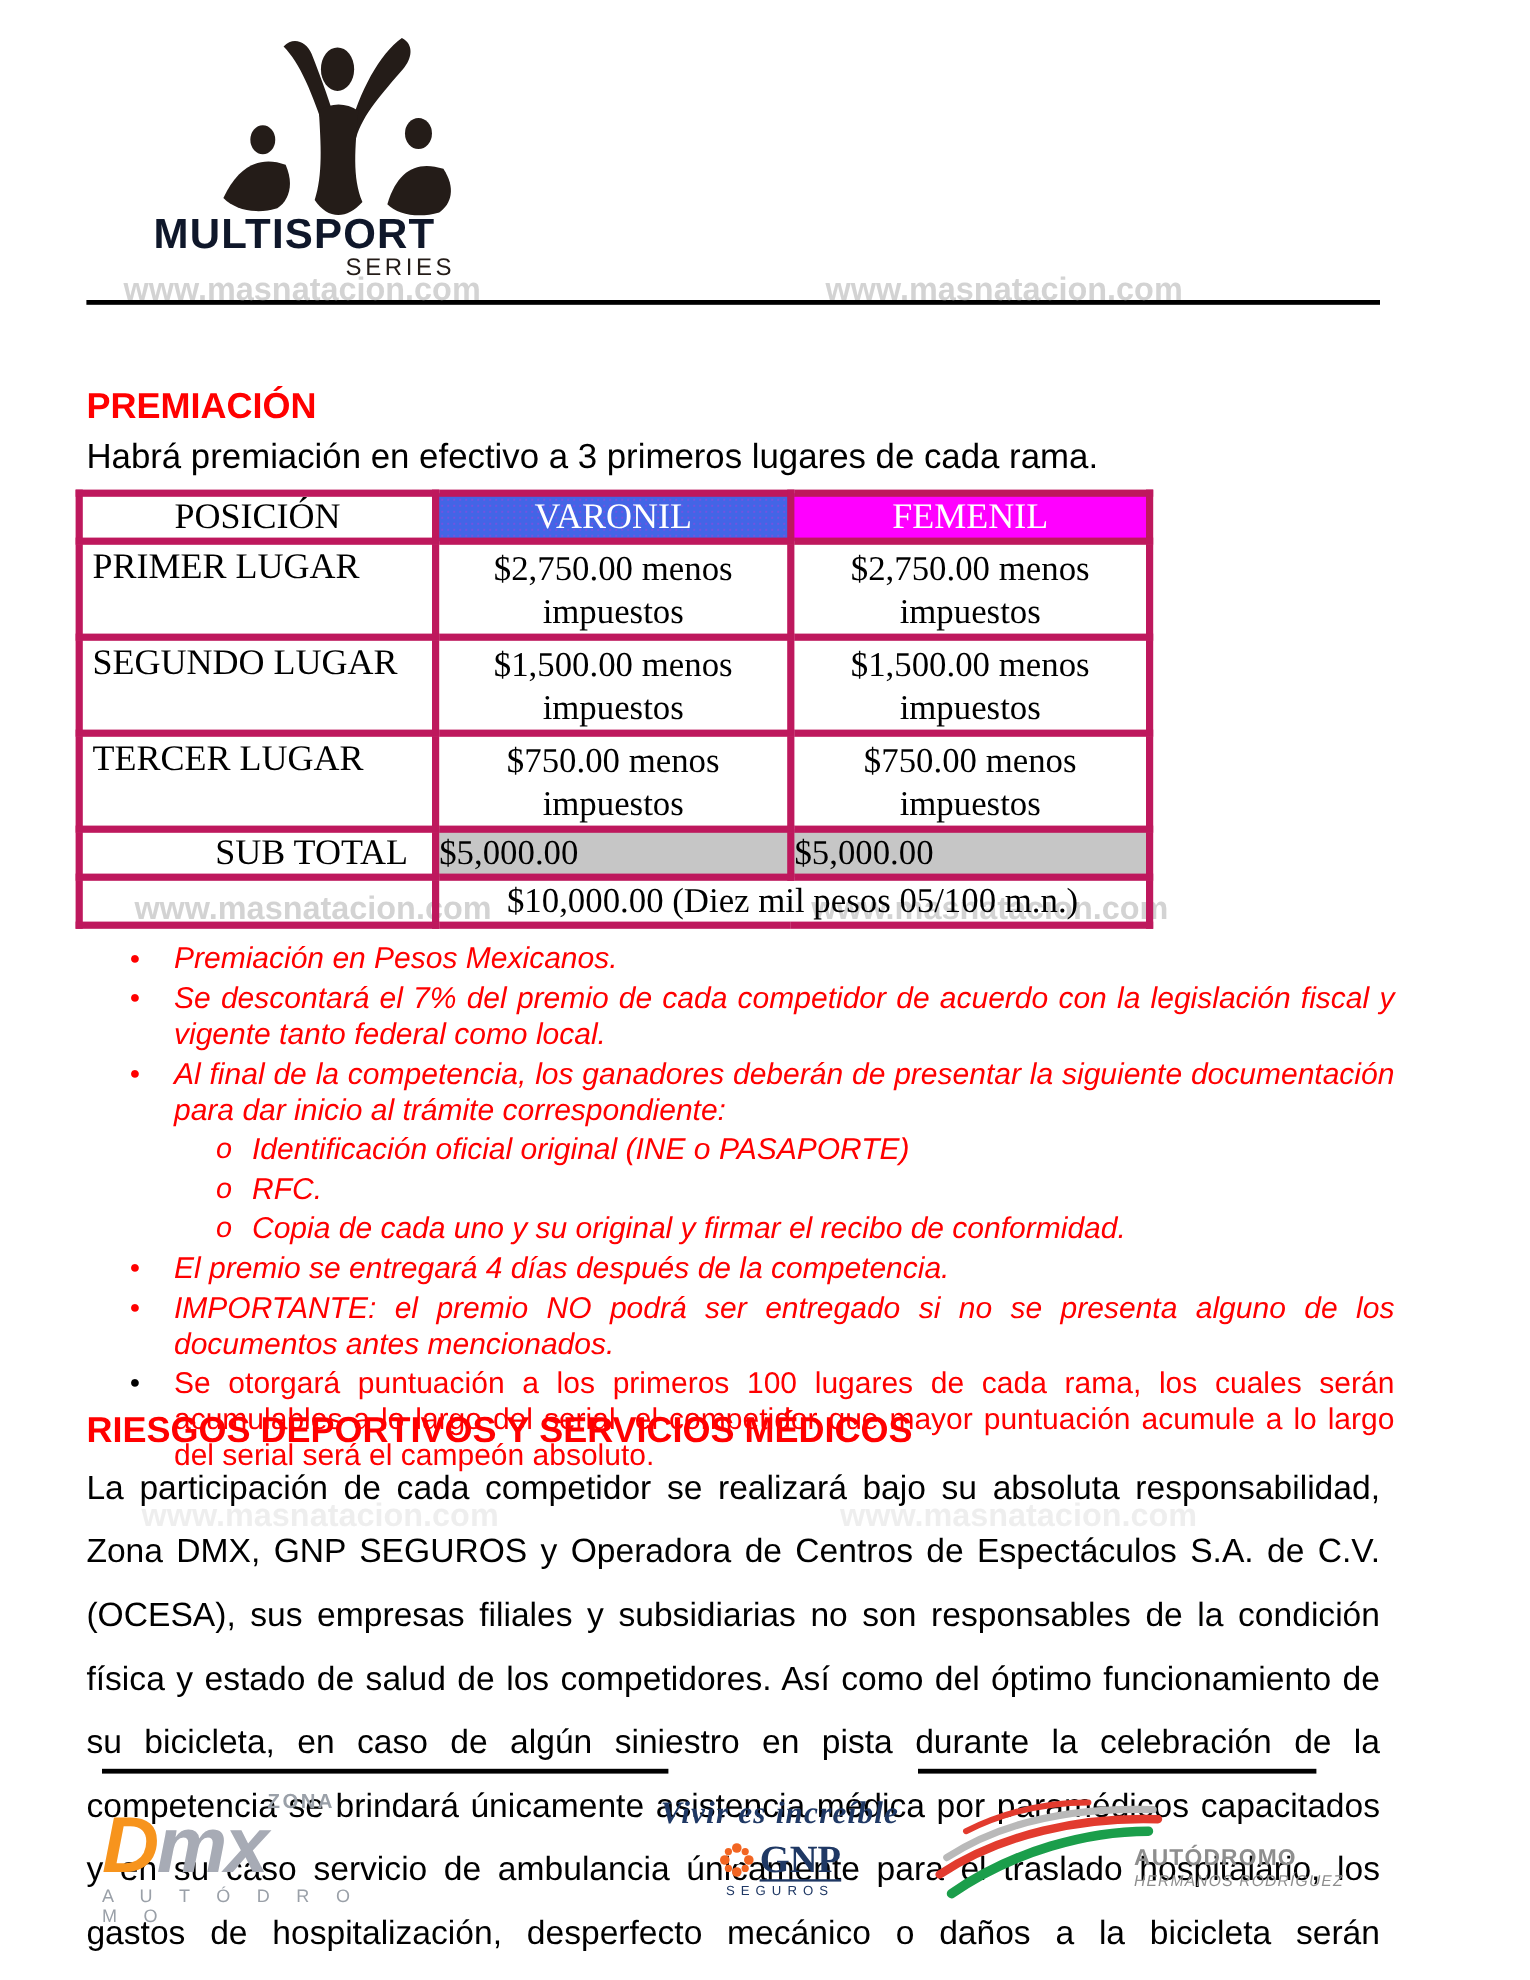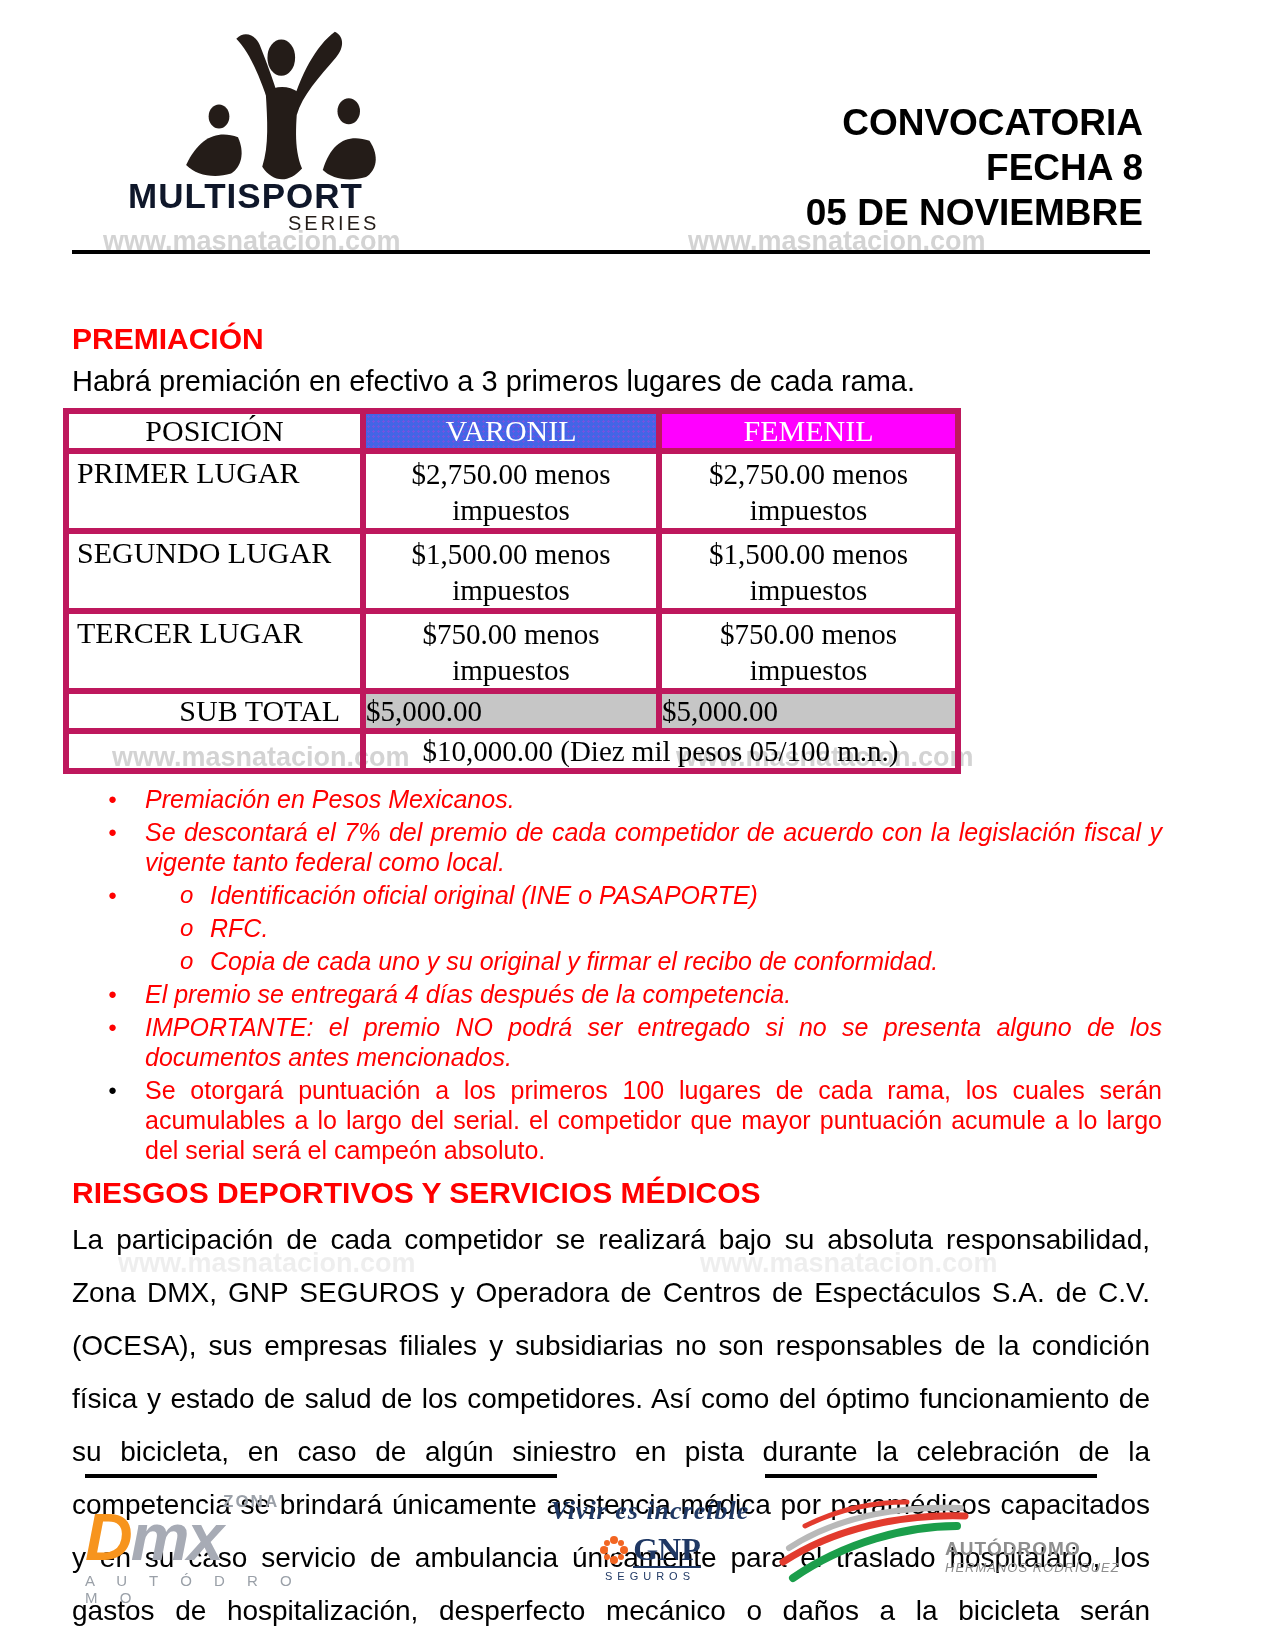--- a/index.html
+++ b/index.html
@@ -93,25 +93,20 @@
         <ellipse cx="56" cy="100" rx="12" ry="14"></ellipse>
         <path d="M18,156 C34,122 56,116 78,124 C86,142 82,158 70,166 C50,172 30,168 18,156 Z"></path>
         <ellipse cx="206" cy="94" rx="13" ry="15"></ellipse>
         <path d="M176,162 C186,128 206,120 230,128 C242,146 238,162 226,170 C206,176 186,172 176,162 Z"></path>
       </g>
     </svg>
     <div class="logo-word">MULTISPORT</div>
     <div class="logo-series">SERIES</div>
   </div>
 
-  <div class="title-block">
-    <div>CONVOCATORIA</div>
-    <div>FECHA 8</div>
-    <div>05 DE NOVIEMBRE</div>
-  </div>
 
   <div class="rule"></div>
 
   <span class="wm" style="left:103px; top:226px;">www.masnatacion.com</span>
   <span class="wm" style="left:688px; top:226px;">www.masnatacion.com</span>
   <span class="wm" style="left:112px; top:742px;">www.masnatacion.com</span>
   <span class="wm" style="left:676px; top:742px;">www.masnatacion.com</span>
   <span class="wm faint" style="left:118px; top:1248px;">www.masnatacion.com</span>
   <span class="wm faint" style="left:700px; top:1248px;">www.masnatacion.com</span>
 
@@ -172,20 +167,21 @@
       <td></td>
       <td class="cell-total" colspan="2">$10,000.00 (Diez mil pesos 05/100 m.n.)</td>
     </tr>
   </tbody>
     </table>
 
   <ul class="notes">
     <li>Premiación en Pesos Mexicanos.</li>
     <li>Se descontará el 7% del premio de cada competidor de acuerdo con la legislación fiscal y vigente tanto federal como local.</li>
     <li>
+      <span>Al final de la competencia, los ganadores deberán de presentar la siguiente documentación para dar inicio al trámite correspondiente:</span>
       <ul class="sub-notes">
         <li>Identificación oficial original (INE o PASAPORTE)</li>
         <li>RFC.</li>
         <li>Copia de cada uno y su original y firmar el recibo de conformidad.</li>
       </ul>
     </li>
     <li>El premio se entregará 4 días después de la competencia.</li>
     <li>IMPORTANTE: el premio NO podrá ser entregado si no se presenta alguno de los documentos antes mencionados.</li>
     <li class="upright black-marker">Se otorgará puntuación a los primeros 100 lugares de cada rama, los cuales serán acumulables a lo largo del serial.  el competidor que mayor puntuación acumule a lo largo del serial será el campeón absoluto.</li>
   </ul>

